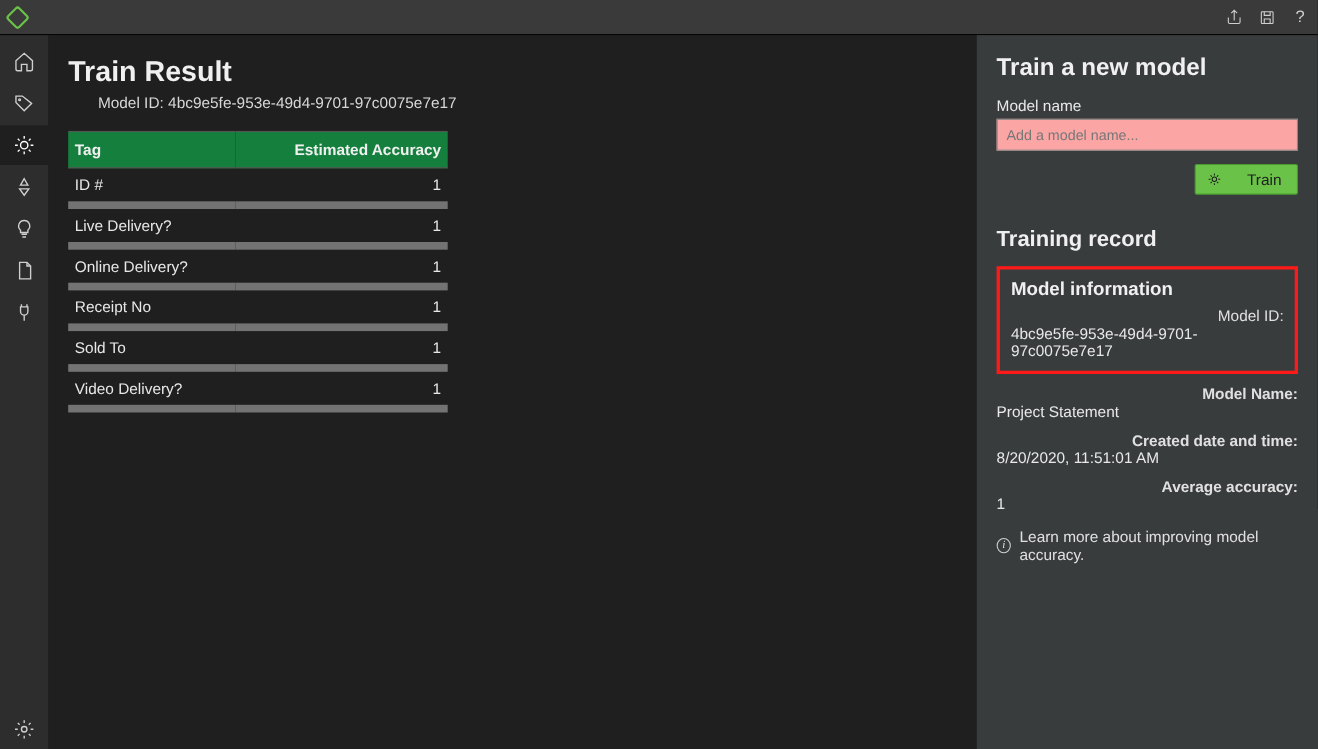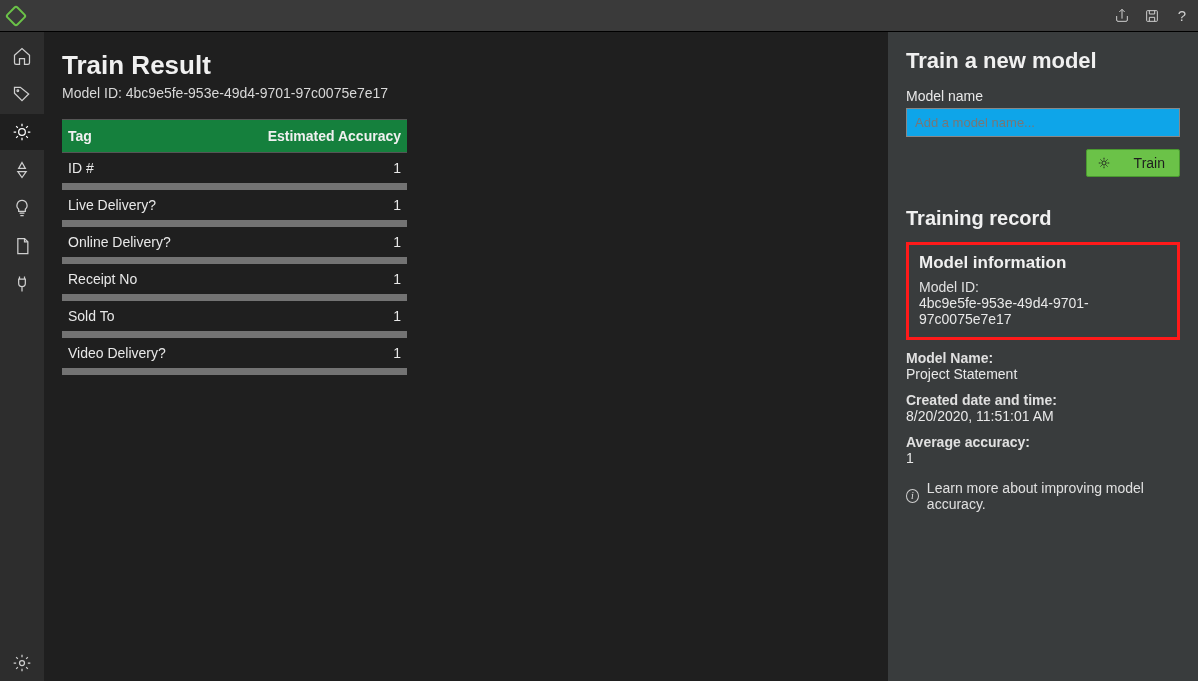--- a/index.html
+++ b/index.html
@@ -96,20 +96,21 @@
   }
   .main h1 {
     margin: 0 0 4px 0;
     font-weight: 600;
     font-size: 26px;
   }
   .sub {
     font-size: 14px;
     color: #d8d8d8;
     margin-bottom: 18px;
+    margin-left: 27px;
   }
 
   table.result {
     border-collapse: collapse;
     width: 345px;
     font-size: 14px;
   }
   table.result th {
     text-align: left;
     padding: 8px 6px;
@@ -144,21 +145,21 @@
     display: block;
     font-size: 14px;
     color: #e8e8e8;
     margin-bottom: 4px;
   }
   .panel input[type="text"] {
     width: 100%;
     padding: 6px 8px;
     font-size: 13px;
     border: 1px solid #888;
-    background: #0ea5e9;
+    background: #fca5a5;
     color: #333;
   }
   .panel input[type="text"]::placeholder { color: #777; }
   .train-btn-row {
     display: flex;
     justify-content: flex-end;
     margin-top: 12px;
     margin-bottom: 30px;
   }
   .btn-train {
@@ -184,21 +185,21 @@
   .info-box {
     border: 3px solid var(--highlight);
     padding: 8px 10px;
     margin-bottom: 10px;
   }
   .info-box h4 {
     margin: 0 0 6px 0;
     font-size: 17px;
     font-weight: 600;
   }
-  .lbl { color: #e0e0e0; margin-top: 4px;}
+  .lbl { color: #e0e0e0; margin-top: 4px; text-align: right;}
   .val { color: #e8e8e8; margin-bottom: 10px; }
   .learn {
     display: flex;
     align-items: center;
     gap: 8px;
     margin-top: 14px;
     color: #e0e0e0;
   }
   .learn .info-circle {
     width: 14px; height: 14px;

